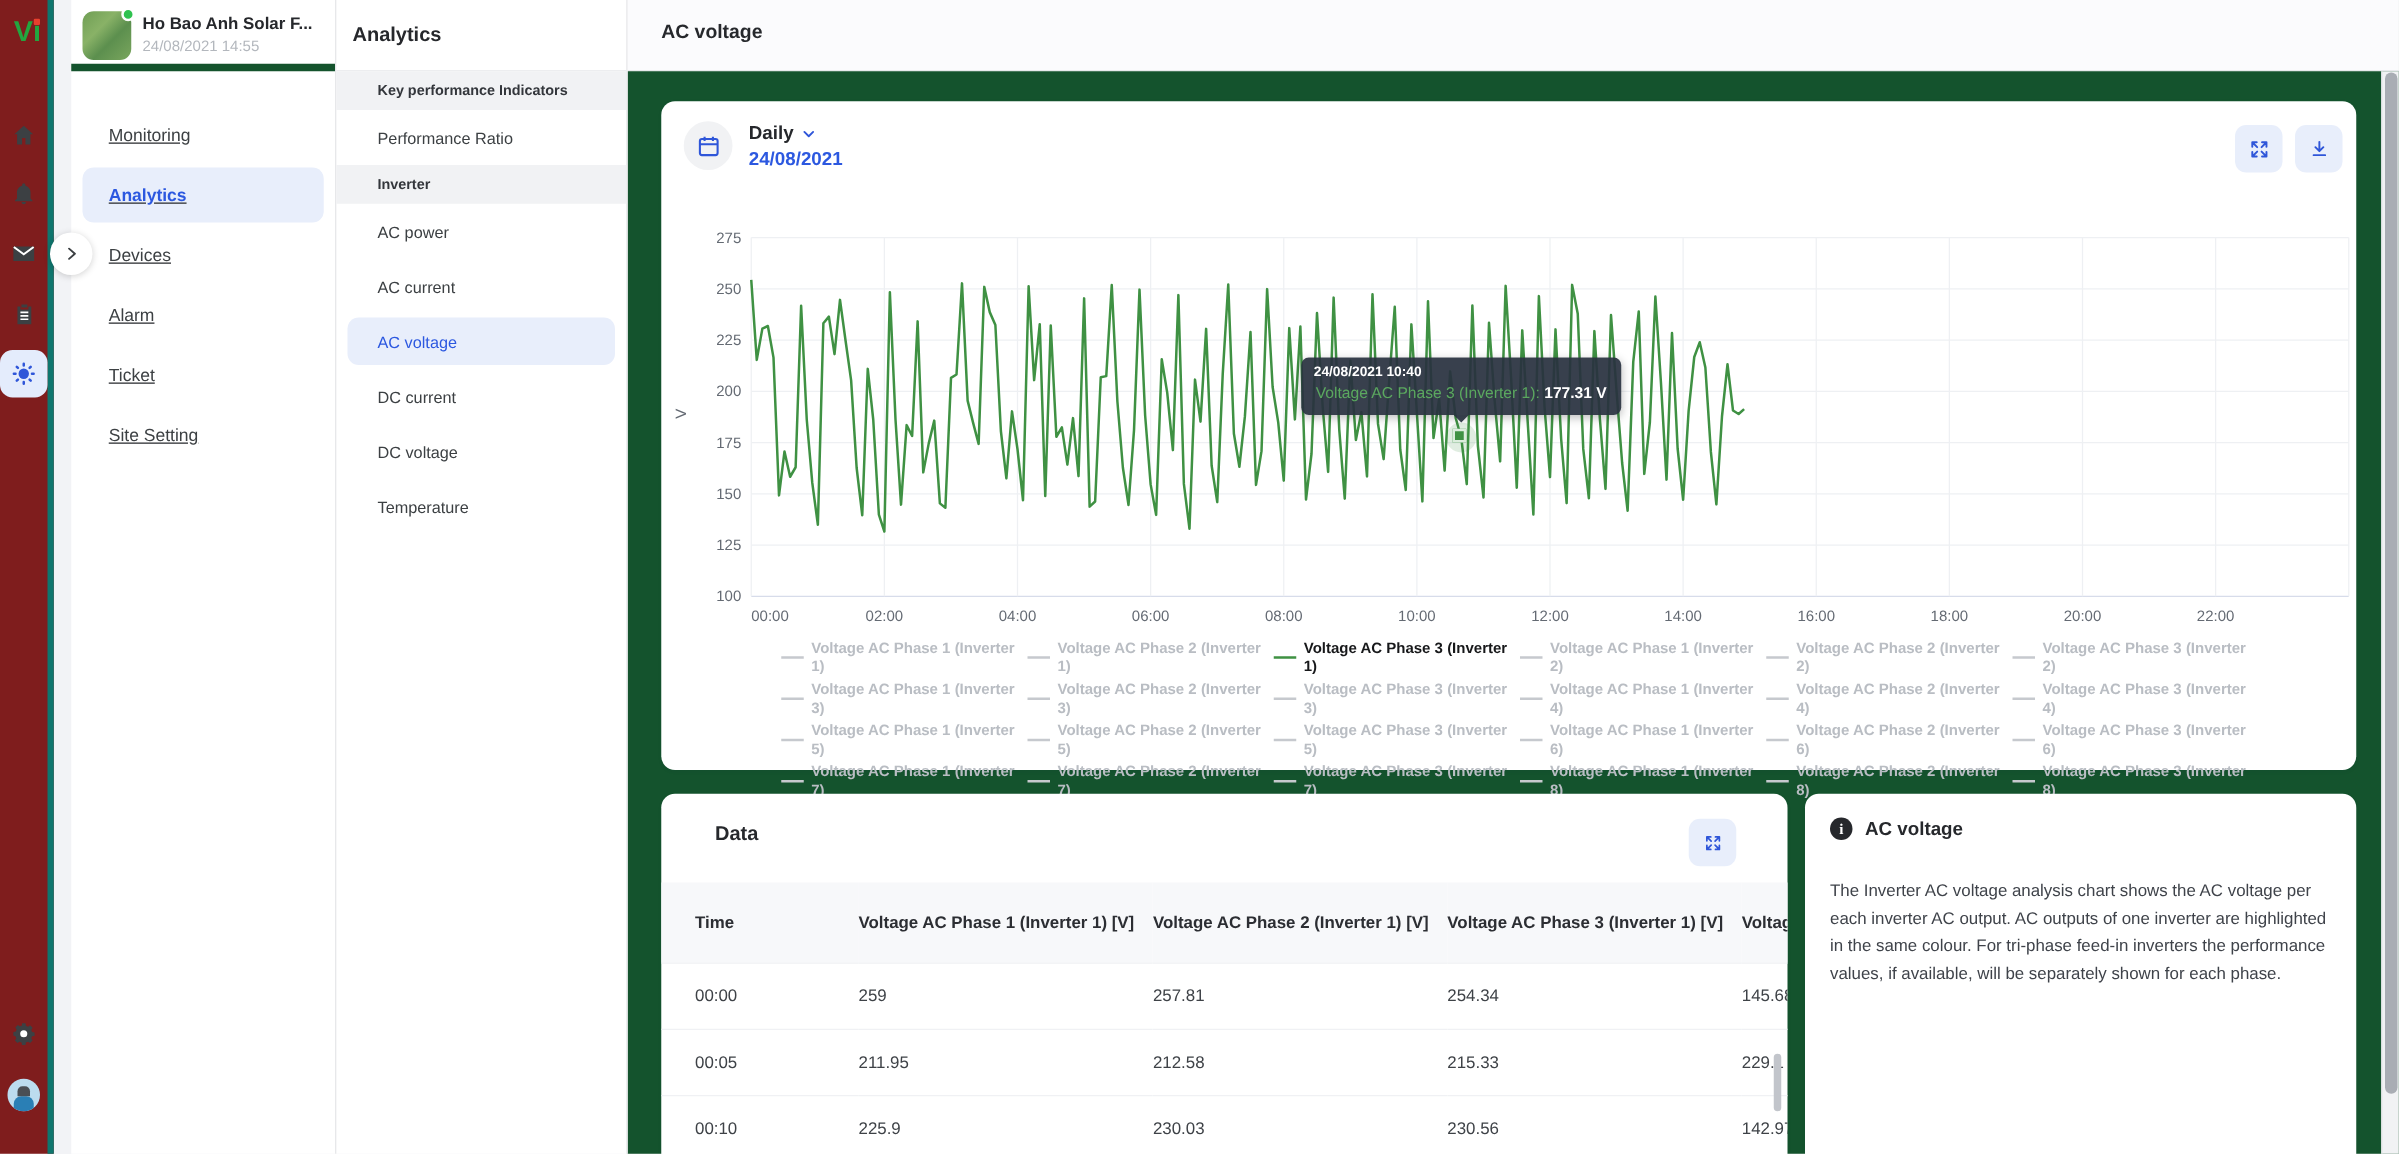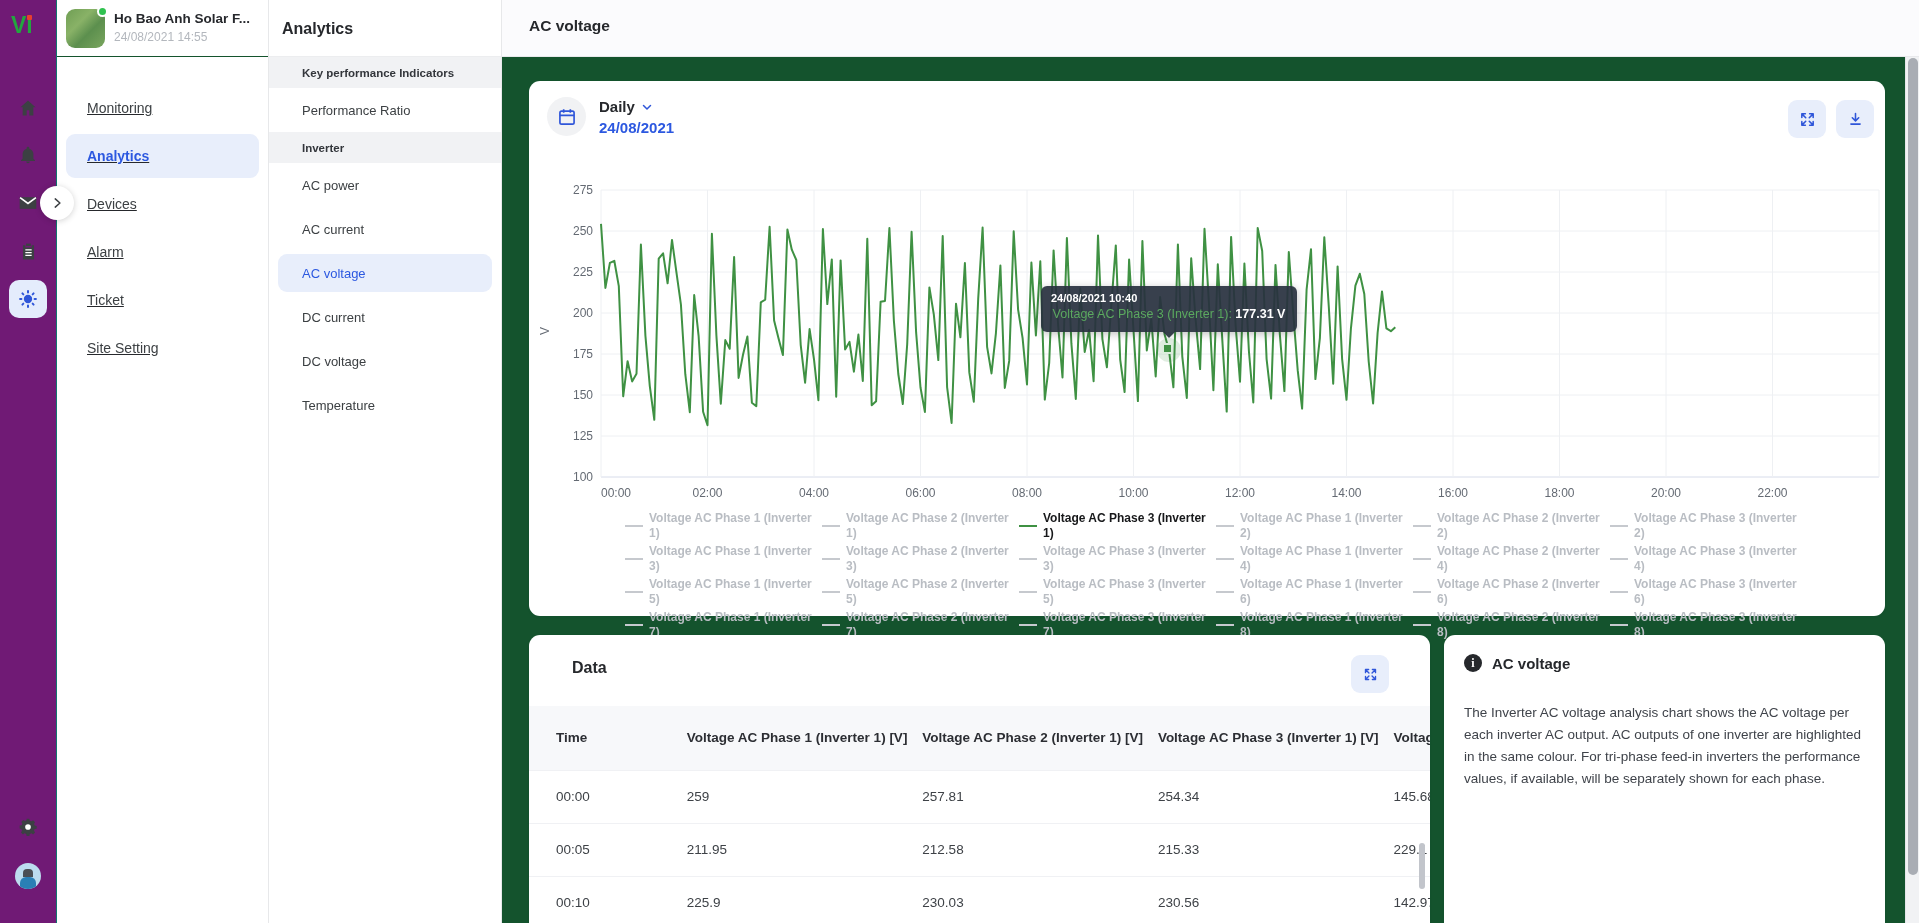--- a/index.html
+++ b/index.html
@@ -1,21 +1,21 @@
 <!DOCTYPE html>
 <html><head>
 <meta charset="utf-8">
 <style>
   * { margin:0; padding:0; box-sizing:border-box; }
   html,body { width:1919px; height:923px; overflow:hidden;
     font-family:"Liberation Sans", sans-serif; background:#f2f3f6; color:#26282c; }
 
   
-  .rail { position:absolute; left:0; top:0; width:57px; height:923px; background:#701a75;
-    border-right:1px solid #0f766e; z-index:30; }
+  .rail { position:absolute; left:0; top:0; width:43px; height:923px; background:#7f1d1d;
+    border-right:5px solid #0f766e; z-index:30; }
   .logo { position:absolute; left:11px; top:12px; font-size:23px; font-weight:bold; letter-spacing:0; }
   .logo-v { color:#23a63f; }
   .logo-istem { color:#23a63f; position:relative; }
   .logo-dot { position:absolute; right:1px; top:3px; width:5px; height:5px; background:#e8402e; border-radius:1px; }
   .rail-ic { position:absolute; left:50%; transform:translate(-50%,-50%); width:38px; height:38px;
     display:flex; align-items:center; justify-content:center; border-radius:10px; color:#3c4043; }
   .rail-ic svg { display:block; }
   .rail-ic.active { background:#e4ecfc; color:#2f56d9; }
   .avatar-user { position:absolute; left:50%; transform:translate(-50%,-50%); width:26px; height:26px;
     border-radius:50%; background:#bcdcef; overflow:hidden; }
@@ -25,21 +25,21 @@
     background:#2a7fb5; border-radius:6px 6px 0 0; }
 
   
   .collapse-btn { position:absolute; left:40px; top:186px; width:34px; height:34px; border-radius:50%;
     background:#fff; box-shadow:0 1px 6px rgba(0,0,0,.18); z-index:40; display:flex; align-items:center;
     justify-content:center; color:#3c4043; }
 
   
   .sidebar { position:absolute; left:57px; top:0; width:212px; height:923px; background:#fff;
     border-right:1px solid #e7e8ea; z-index:20; }
-  .site-head { height:57px; border-bottom:1px solid #14532d; position:relative; }
+  .site-head { height:57px; border-bottom:6px solid #14532d; position:relative; }
   .site-thumb { position:absolute; left:9px; top:9px; width:39px; height:39px; border-radius:9px;
     background:linear-gradient(135deg,#6f9e54 0%,#89b267 35%,#5c8f4e 60%,#7aa65e 100%); }
   .site-dot { position:absolute; right:-3px; top:-3px; width:11px; height:11px; border-radius:50%;
     background:#2fc24f; border:2px solid #fff; }
   .site-name { position:absolute; left:57px; top:11px; font-size:13.5px; font-weight:bold; color:#26282c;
     white-space:nowrap; }
   .site-time { position:absolute; left:57px; top:30px; font-size:12px; color:#b3b7bd; }
   .nav { padding-top:27px;text-decoration:underline; }
   .nav-item { height:48px; margin:0 9px; display:flex; align-items:center; padding-left:21px;
     font-size:14px; color:#3c4043; border-radius:9px; cursor:pointer; }

